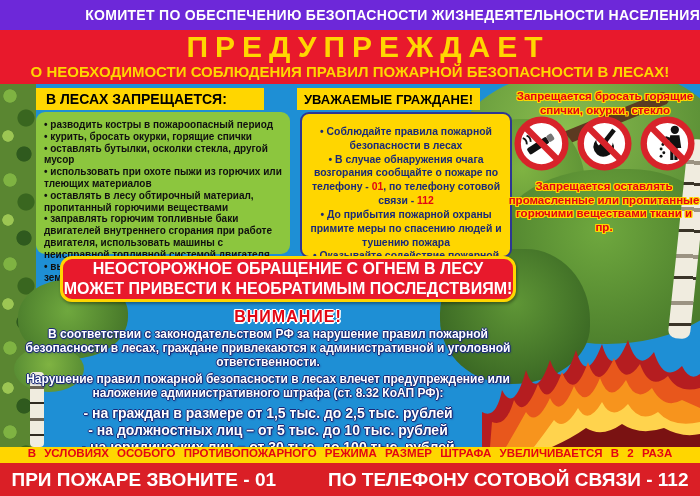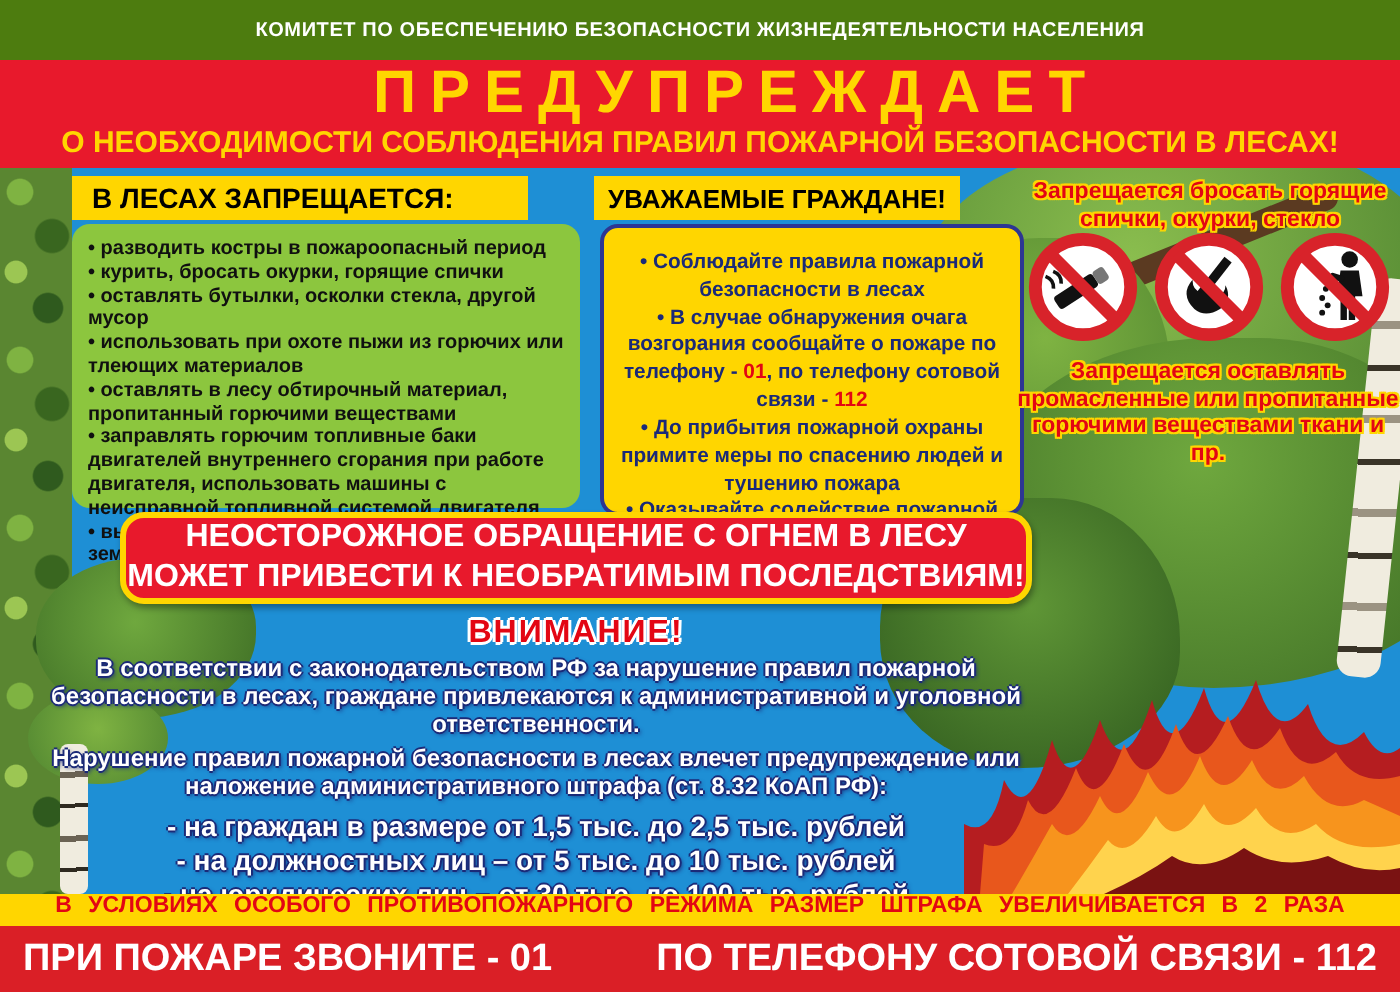--- a/index.html
+++ b/index.html
@@ -1,21 +1,21 @@
 <!DOCTYPE html>
 <html><head>
 <meta charset="utf-8">
 <style>
   html,body{margin:0;padding:0;}
   body{font-family:"Liberation Sans",sans-serif;background:#333;}
   .poster{position:relative;width:700px;height:496px;overflow:hidden;background:#1e8fd5;}
 
   
-  .topbar{position:absolute;top:0;left:0;width:700px;height:30px;background:#4d7c0f;
-    display:flex;align-items:center;justify-content:center;color:#fff;font-weight:800;font-size:10px;letter-spacing:.3px;}
+  .topbar{position:absolute;top:0;left:0;width:700px;height:30px;background:#6d28d9;
+    display:flex;align-items:center;justify-content:flex-end;color:#fff;font-weight:800;font-size:14px;letter-spacing:.3px;}
   .redband{position:absolute;top:30px;left:0;width:700px;height:54px;background:#e8192c;text-align:center;}
   .warns{font-size:30px;font-weight:800;color:#ffd600;letter-spacing:7px;line-height:32px;margin-top:1px;padding-left:36px;}
   .subtitle{font-size:15px;font-weight:800;color:#ffd600;line-height:17px;}
 
   
   .content{position:absolute;top:84px;left:0;width:700px;height:363px;background:#1e8fd5;overflow:hidden;}
 
   
   .leftstrip{position:absolute;left:0;top:0;width:36px;height:363px;z-index:1;
     background-color:#5a8631;

